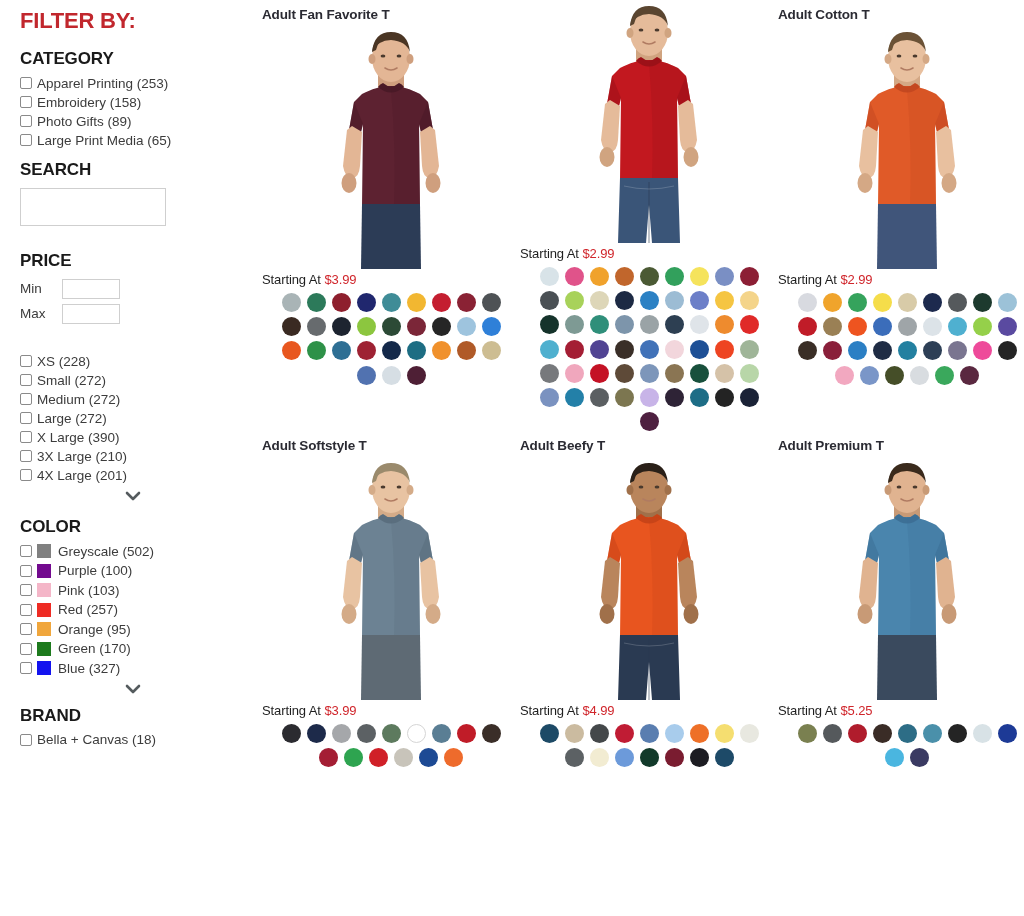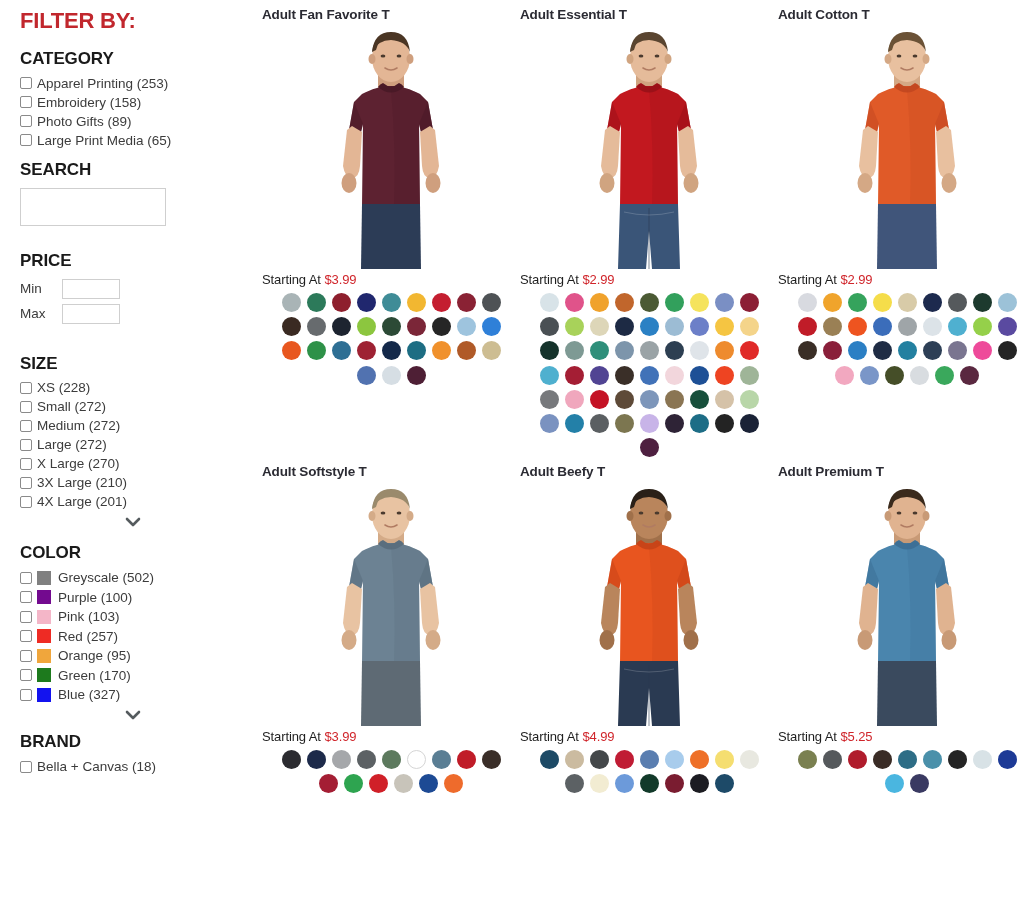--- a/index.html
+++ b/index.html
@@ -198,40 +198,39 @@
             <span class="pl">Min</span>
             <input type="text" class="price-input" style="">
           </div>
           <div class="price-row">
             <span class="pl">Max</span>
             <input type="text" class="price-input" style="">
           </div>
           <div class="facet-gap-sm"></div>
         </div>
         <div class="facet" style="margin-bottom: 14px;">
-          <div class="facet-title">SIZE</div>
           <div class="opt">
             <span class="cbx"></span>
             <span class="opt-label">XS (228)</span>
           </div>
           <div class="opt">
             <span class="cbx"></span>
             <span class="opt-label">Small (272)</span>
           </div>
           <div class="opt">
             <span class="cbx"></span>
             <span class="opt-label">Medium (272)</span>
           </div>
           <div class="opt">
             <span class="cbx"></span>
             <span class="opt-label">Large (272)</span>
           </div>
           <div class="opt">
             <span class="cbx"></span>
-            <span class="opt-label">X Large (270)</span>
+            <span class="opt-label">X Large (390)</span>
           </div>
           <div class="opt">
             <span class="cbx"></span>
             <span class="opt-label">3X Large (210)</span>
           </div>
           <div class="opt">
             <span class="cbx"></span>
             <span class="opt-label">4X Large (201)</span>
           </div>
           <div class="chev"><svg width="16" height="10" viewBox="0 0 16 10">
@@ -371,21 +370,20 @@
             <span class="dot" style="background: rgb(29, 109, 131);"></span>
             <span class="dot" style="background: rgb(240, 145, 44);"></span>
             <span class="dot" style="background: rgb(176, 90, 40);"></span>
             <span class="dot" style="background: rgb(205, 189, 146);"></span>
             <span class="dot" style="background: rgb(81, 114, 176);"></span>
             <span class="dot" style="background: rgb(214, 222, 228);"></span>
             <span class="dot" style="background: rgb(78, 31, 53);"></span>
           </div>
         </div>
         <div class="card">
-          <div class="card-title">Adult Essential T</div>
           <div class="photo-wrap">
   <svg class="model" width="150" height="243" viewBox="0 0 150 243">
 
     <path d="M62 46 L62 66 Q75 74 88 66 L88 46 Z" fill="#d0a480"></path>
 
     <ellipse cx="75" cy="32" rx="19" ry="24" fill="#e5bb9a"></ellipse>
 
     <ellipse cx="56" cy="33" rx="3.5" ry="5" fill="#d0a480"></ellipse>
     <ellipse cx="94" cy="33" rx="3.5" ry="5" fill="#d0a480"></ellipse>
 

